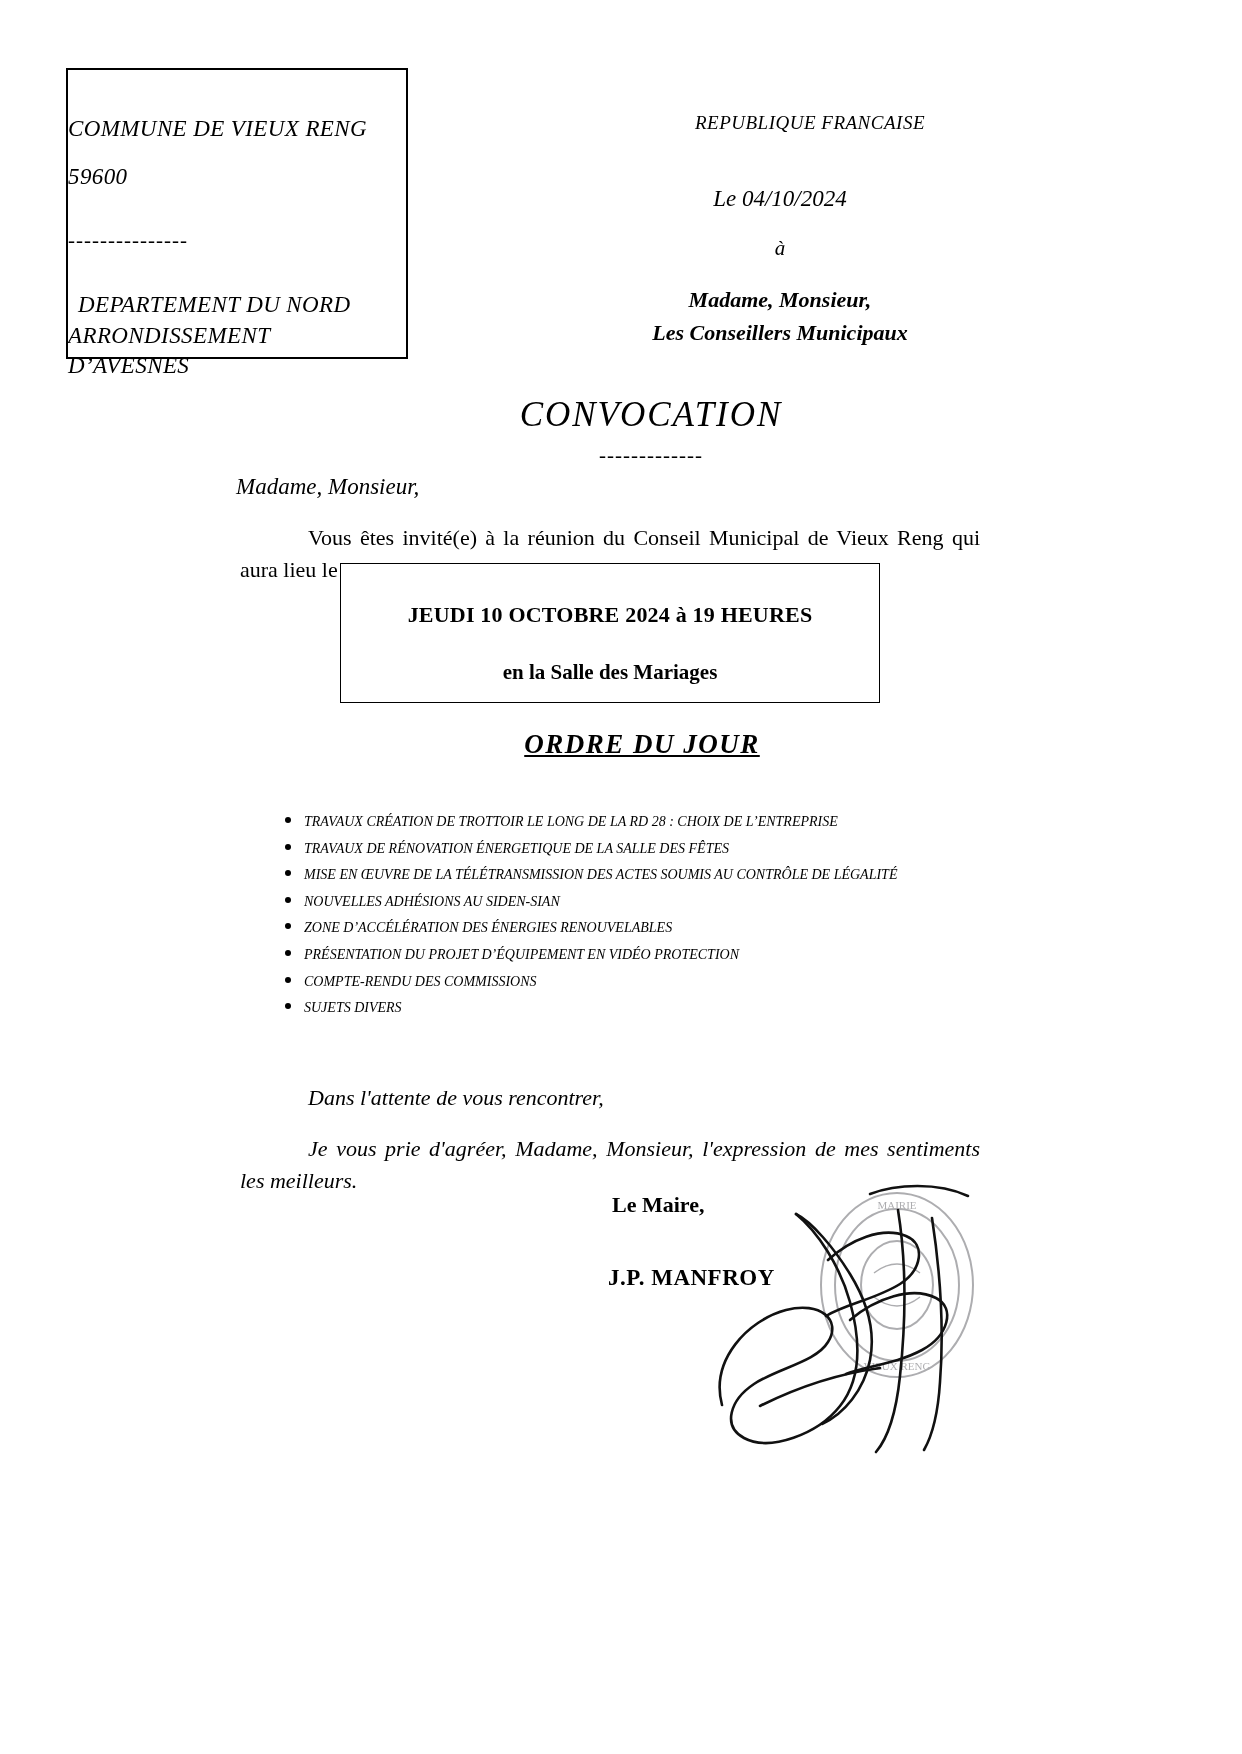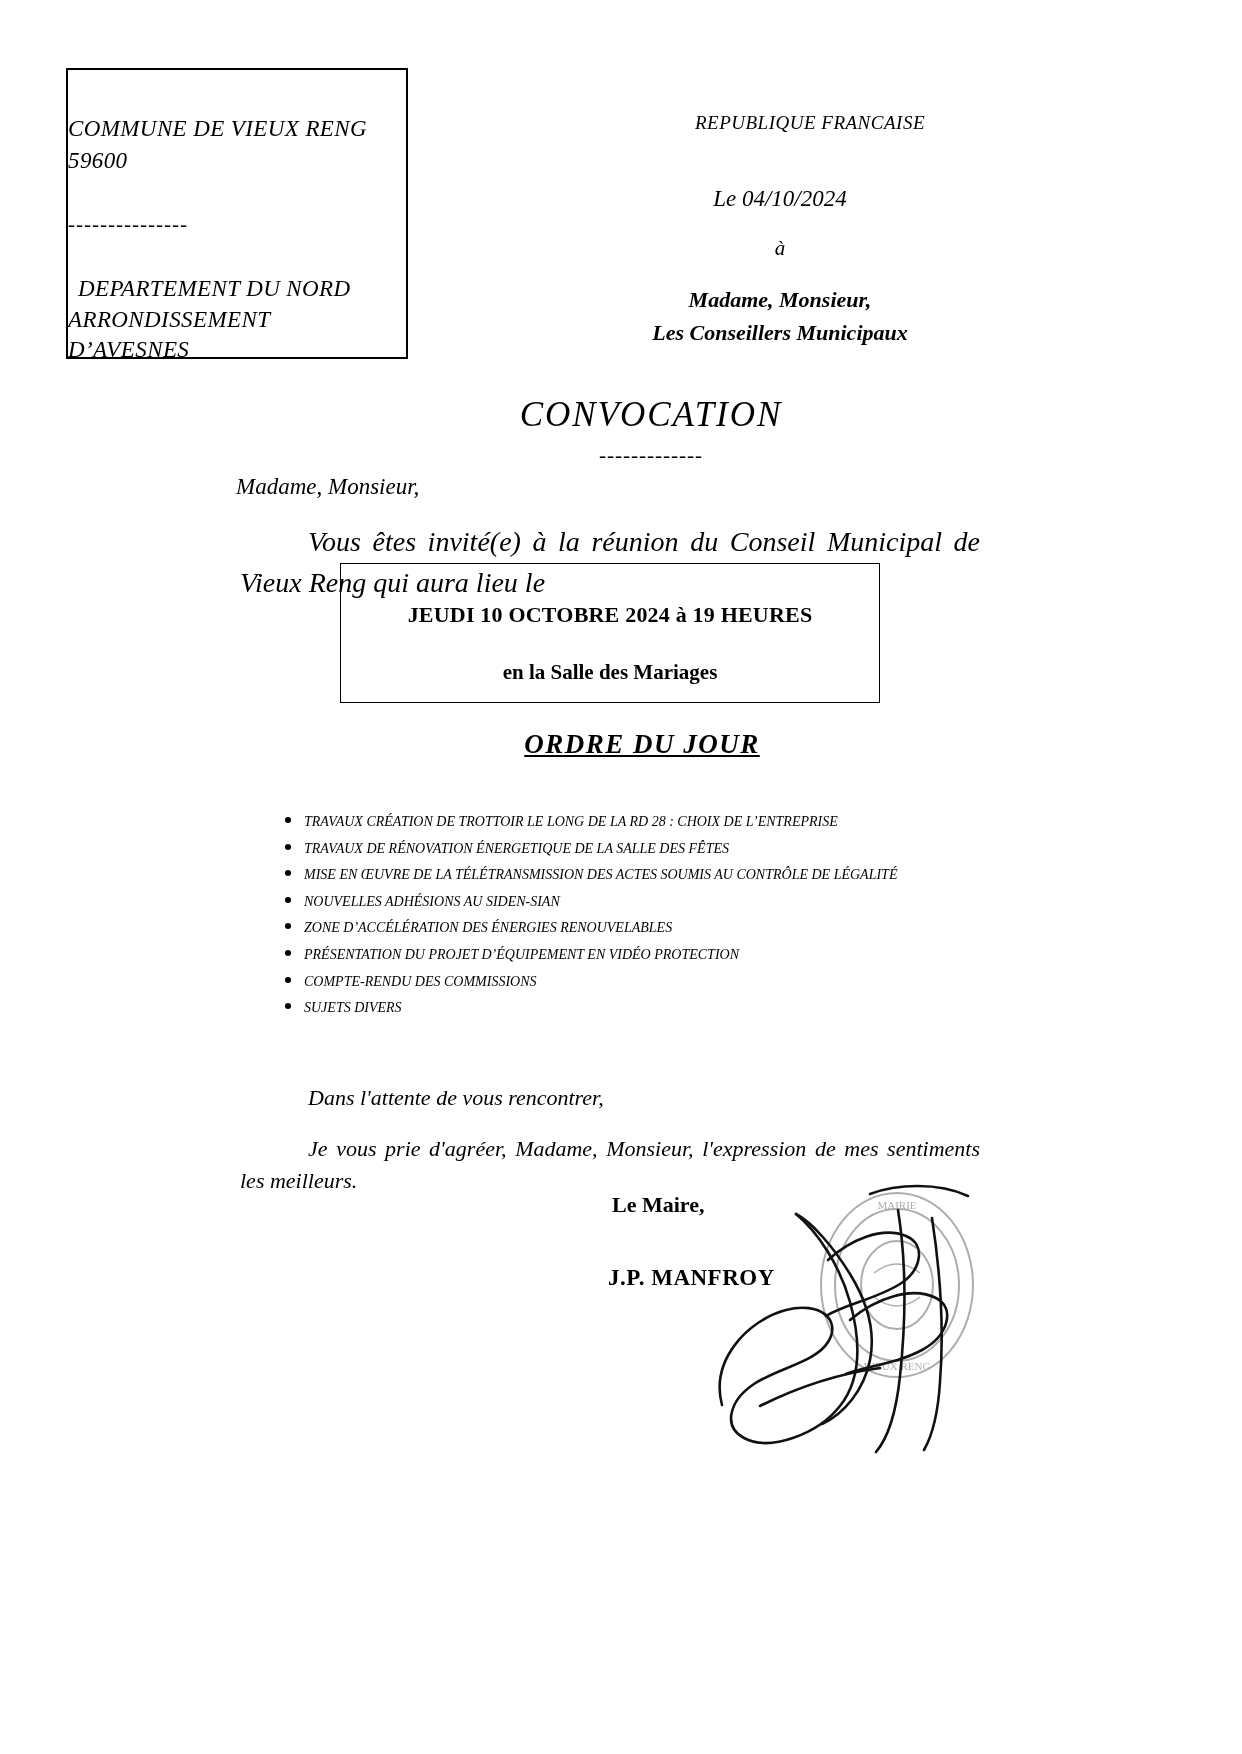--- a/index.html
+++ b/index.html
@@ -34,21 +34,21 @@
     box-sizing: border-box;
     font-style: italic;
     font-size: 23px;
     line-height: 1.32;
     letter-spacing: 0.4px;
   }
   .header-box .commune {
     margin-top: 44px;
   }
   .header-box .cp {
-    margin-top: 2px;
+    margin-top: 18px;
   }
   .header-box .dashes {
     margin-top: 34px;
     font-style: normal;
     letter-spacing: 1px;
     font-size: 21px;
   }
   .header-box .dept {
     margin-top: 36px;
     padding-left: 10px;
@@ -126,22 +126,21 @@
     left: 236px;
     top: 474px;
     font-style: italic;
     font-size: 23px;
   }
   .intro {
     position: absolute;
     left: 240px;
     top: 522px;
     width: 740px;
-    font-style: italic;
-    font-size: 28px;
+    font-size: 22px;
     line-height: 1.45;
     text-align: justify;
     text-indent: 68px;
   }
 
   
   .meeting-box {
     position: absolute;
     left: 340px;
     top: 563px;

